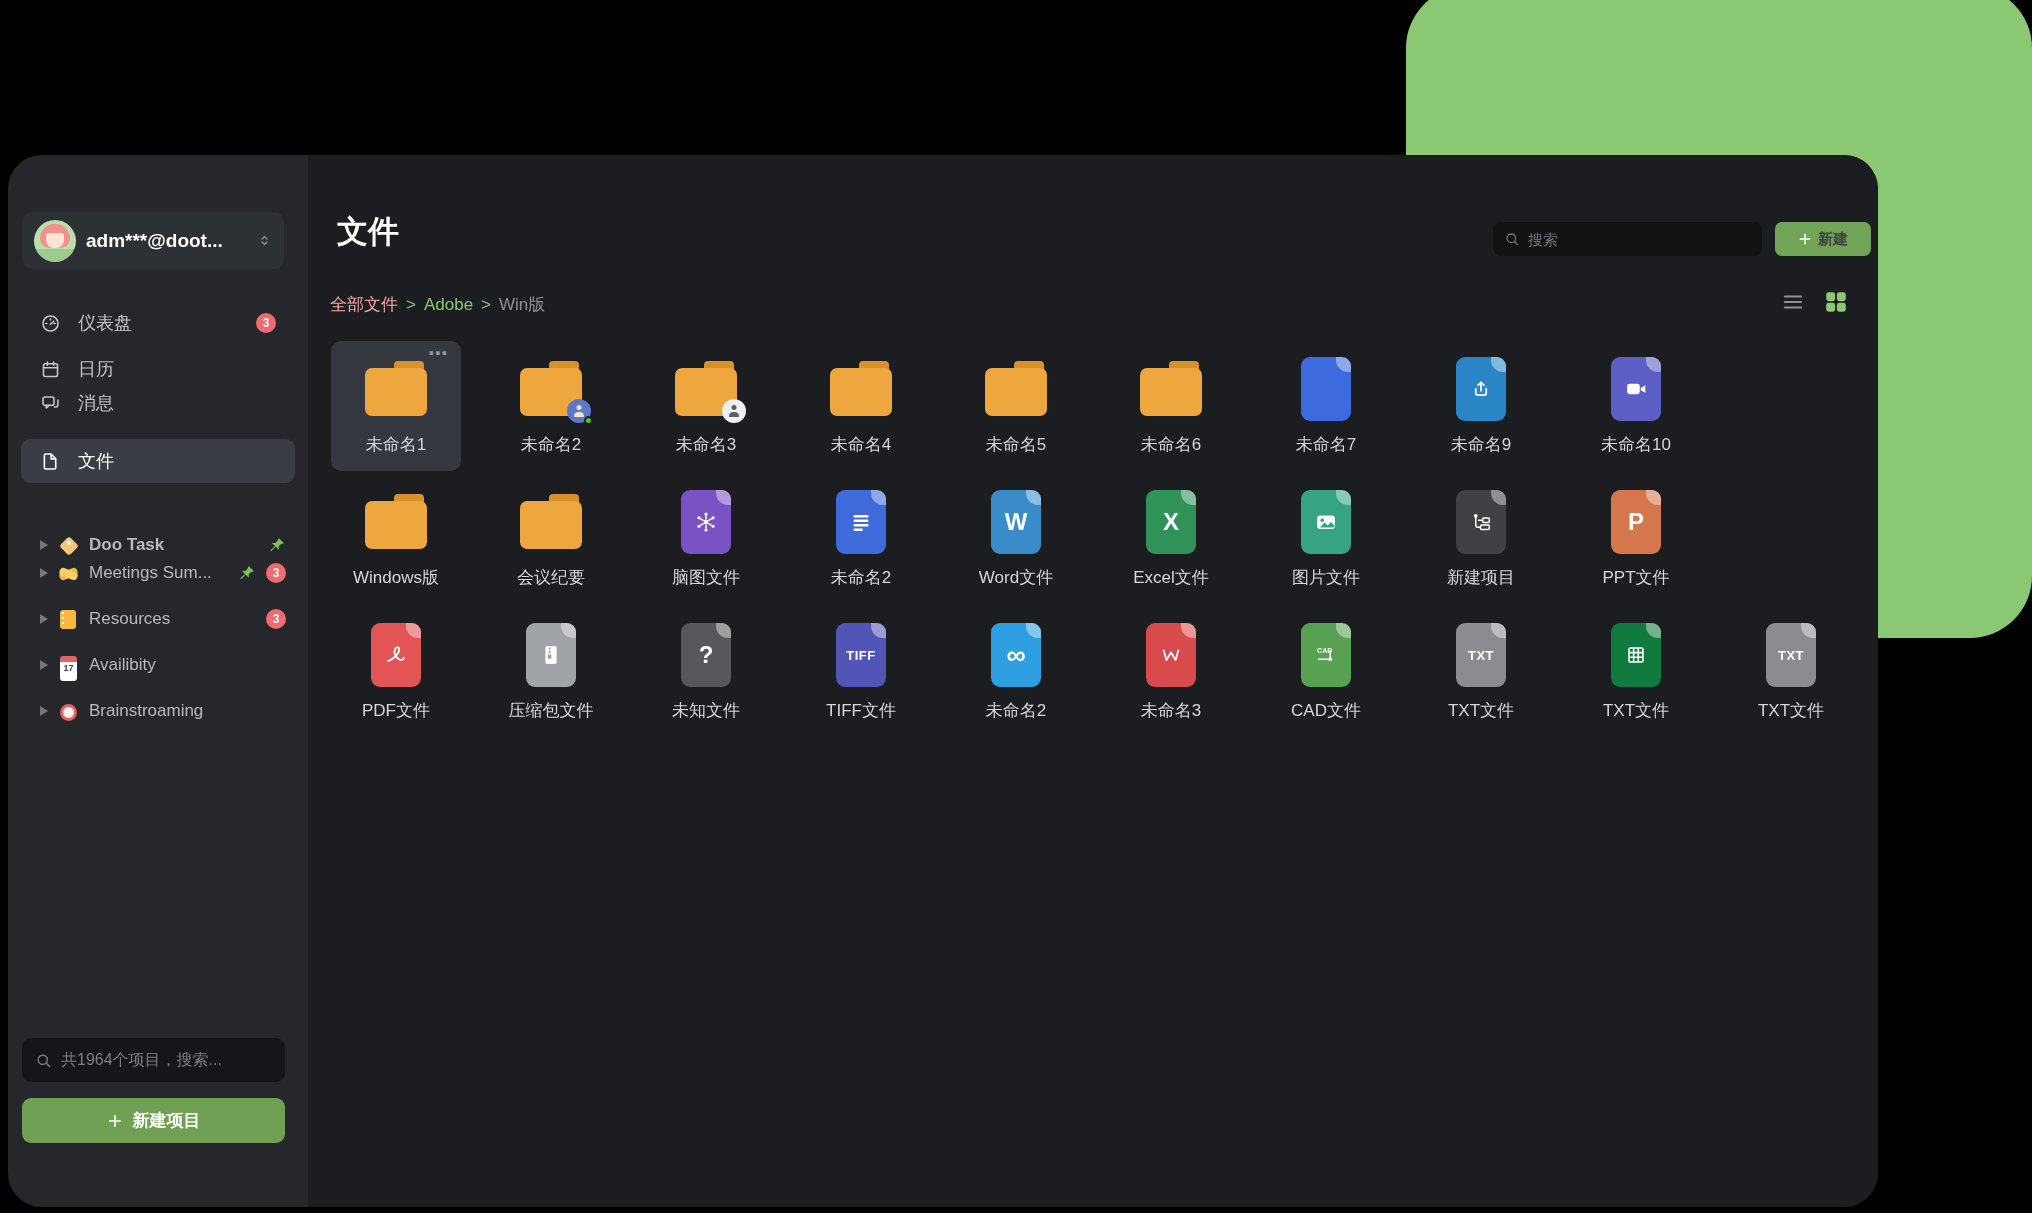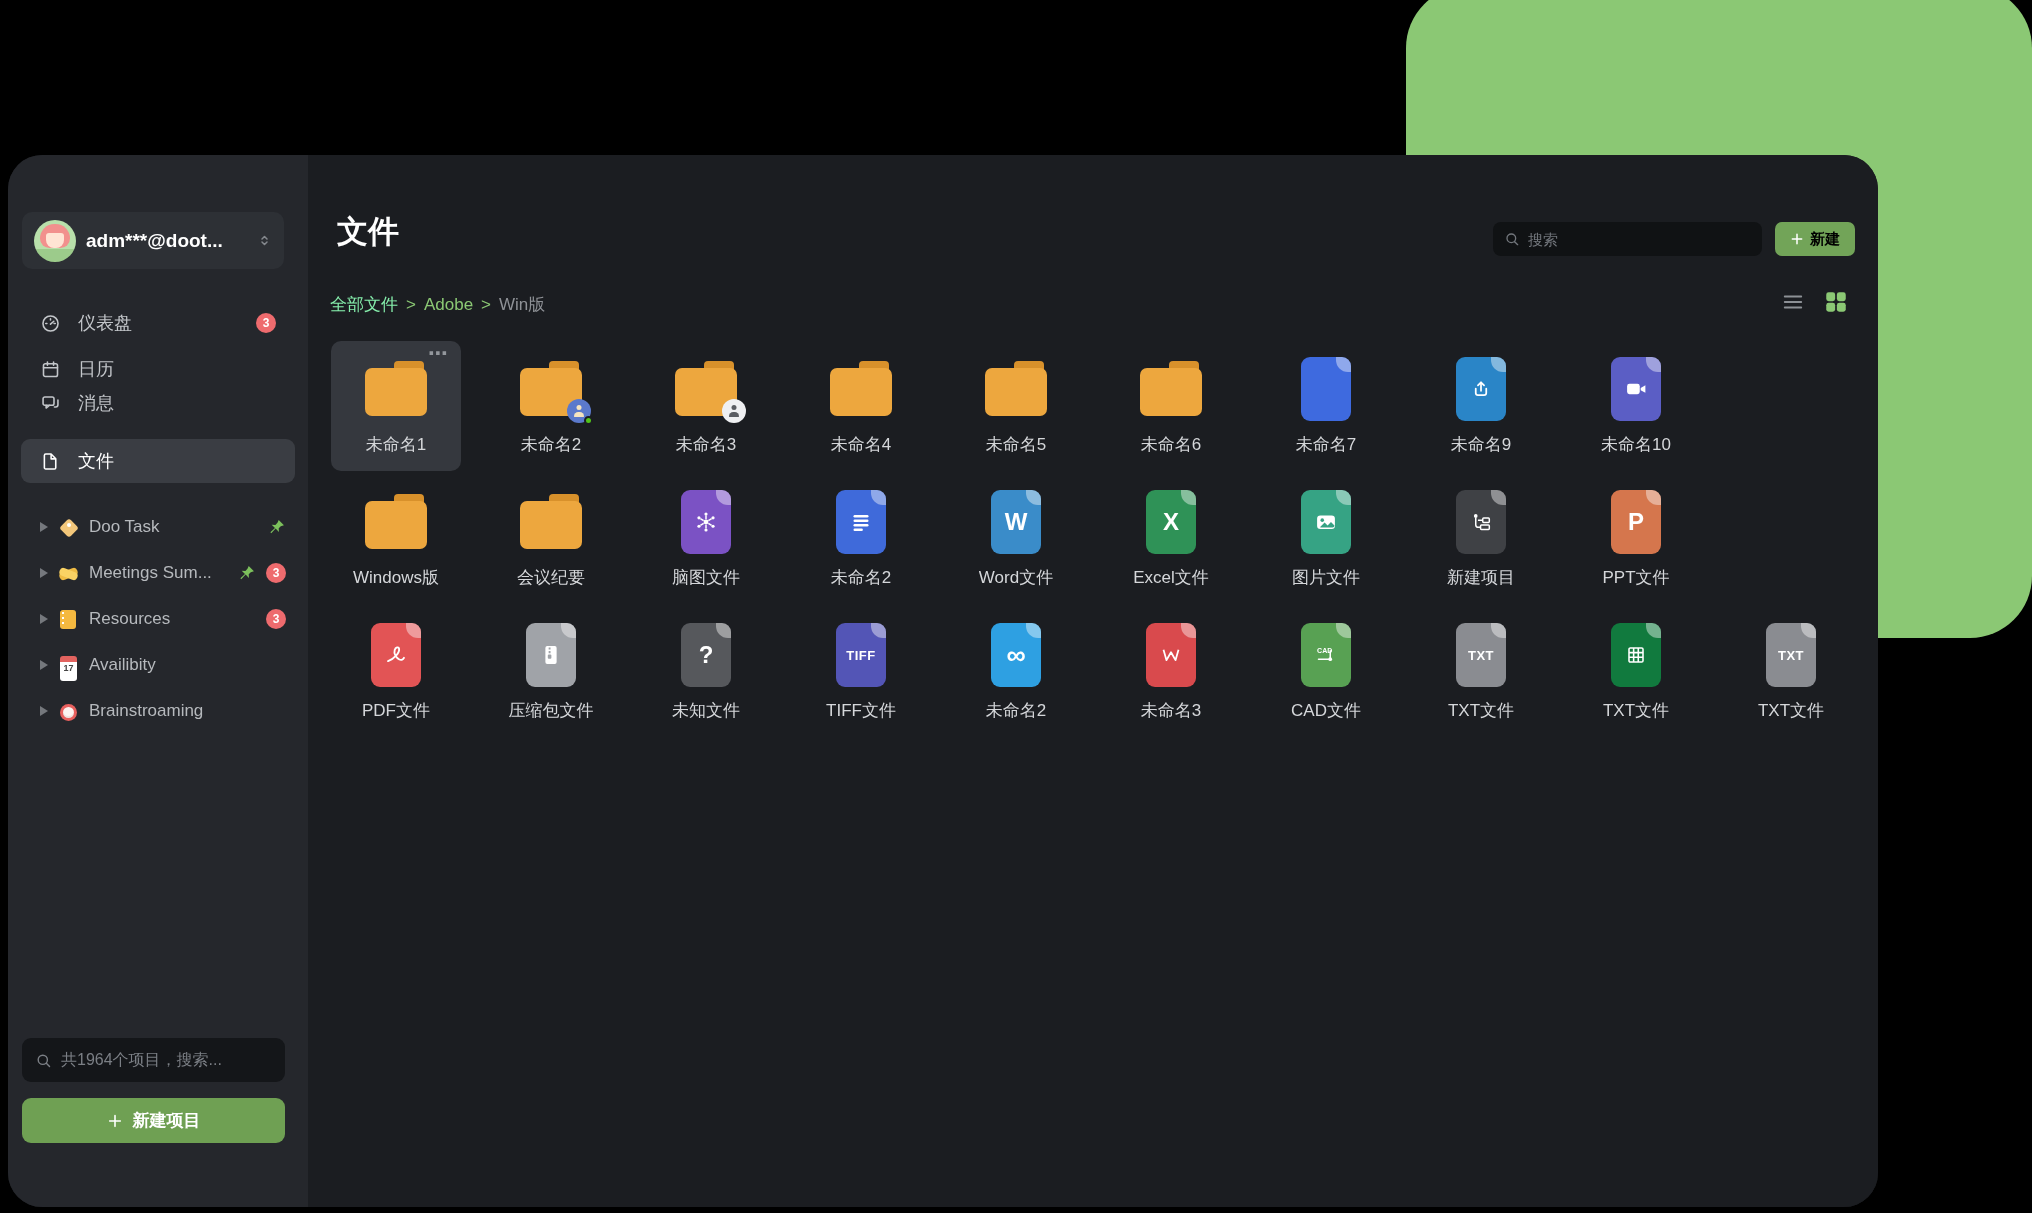--- a/index.html
+++ b/index.html
@@ -80,22 +80,22 @@
     font-family:inherit; }
 
   
   .main { flex:1; position:relative; background:#1b1d21; }
   .page-title { position:absolute; left:29px; top:56px; font-size:31px; font-weight:700; color:#fff; }
 
   .head-search { position:absolute; left:1185px; top:67px; width:269px; height:34px;
     background:#101214; border-radius:8px; display:flex; align-items:center; gap:8px; padding:0 11px; }
   .head-search input { font-size:15px; }
   .head-search input::placeholder { color:#72767c; }
-  .new-btn { position:absolute; left:1467px; top:67px; width:80px; height:34px; border:none;
-    border-radius:7px; color:#000000; font-size:15px; font-weight:600; display:flex;
+  .new-btn { position:absolute; left:1467px; top:67px; width:96px; height:34px; border:none;
+    border-radius:7px; color:#404040; font-size:15px; font-weight:600; display:flex;
     align-items:center; justify-content:center; gap:6px; cursor:pointer; font-family:inherit; }
 
   .breadcrumb { position:absolute; left:22px; top:138px; font-size:17px; display:flex; gap:8px;
     align-items:center; }
   .crumb { cursor:pointer; }
   .crumb.muted { cursor:default; }
   .breadcrumb .sep:last-of-type { color:#8e9196 !important; }
 
   .toggles { position:absolute; left:1473px; top:134px; display:flex; gap:18px; align-items:center; }
   .tgl { display:flex; cursor:pointer; }
@@ -188,21 +188,21 @@
           <span class="nicon">
             <svg width="21" height="21" viewBox="0 0 24 24" fill="none" stroke="currentColor" stroke-width="1.8" stroke-linejoin="round">
               <path d="M6.5 3.5h6.2L18 8.8V19a1.5 1.5 0 0 1-1.5 1.5h-10A1.5 1.5 0 0 1 5 19V5a1.5 1.5 0 0 1 1.5-1.5z"></path>
               <path d="M12.7 3.5V9H18"></path>
             </svg>
           </span>
           <span>文件</span>
         </div>
       </div>
     <div id="proj-list">
-        <div class="proj" style="top: 351px;">
+        <div class="proj" style="top: 369px; font-weight: bold;">
           <span class="caret"></span>
           <span class="pi pi-tag"></span>
           <span class="plabel">Doo Task</span>
           <span class="spacer"></span>
           <span class="pin">
             <svg width="19" height="19" viewBox="0 0 24 24">
               <path d="M14.8 2.6l6.6 6.6-4 1.1-2.6 2.6.3 4.7-4.2-4.2-5.5 5.8-1.1-1.1 5.8-5.5L5.9 8.4l4.7.3 2.6-2.6z" fill="#7cc05c"></path>
             </svg>
           </span>
         </div>
@@ -273,21 +273,21 @@
     <button class="new-btn" style="background: rgb(114, 164, 88);">
       <span style="display:flex">
         <svg width="14" height="14" viewBox="0 0 24 24" fill="none" stroke="#fff" stroke-width="2.6" stroke-linecap="round">
             <path d="M12 4v16M4 12h16"></path>
           </svg>
       </span>
       <span>新建</span>
     </button>
 
     <div class="breadcrumb" id="breadcrumb">
-        <span class="crumb" style="color: #86efac;">全部文件</span>
+        <span class="crumb" style="color: #fca5a5;">全部文件</span>
         <span class="sep" style="color: rgb(139, 200, 116);">&gt;</span>
         <span class="crumb" style="color: rgb(139, 200, 116);">Adobe</span>
         <span class="sep" style="color: rgb(139, 200, 116);">&gt;</span>
         <span class="crumb muted" style="color: rgb(142, 145, 150);">Win版</span>
       </div>
 
     <div class="toggles">
       <span class="tgl">
         <svg width="24" height="22" viewBox="0 0 24 24" fill="none" stroke="#8d9196" stroke-width="2" stroke-linecap="round">
             <path d="M3 6h18M3 12h18M3 18h18"></path>

